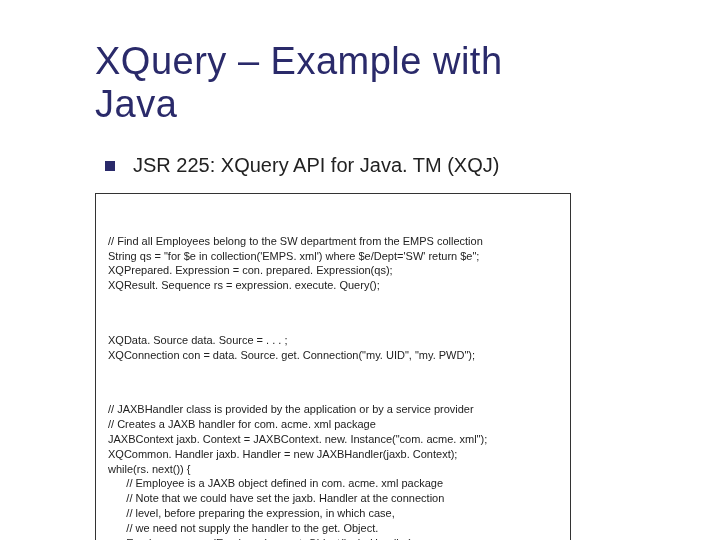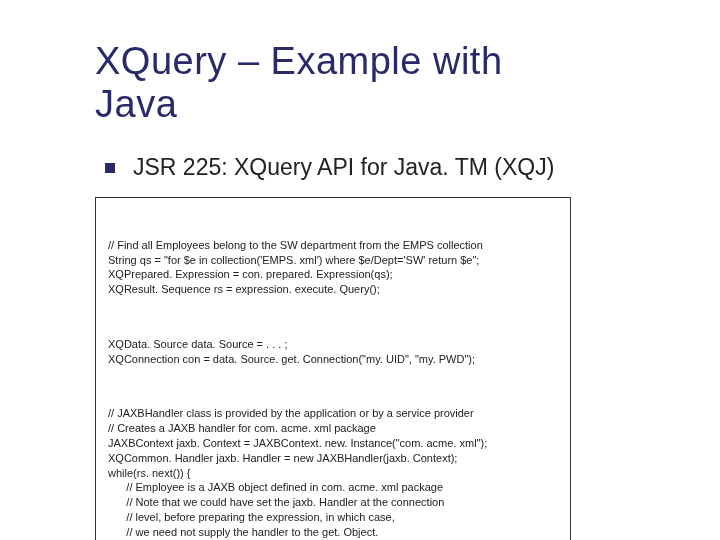--- a/index.html
+++ b/index.html
@@ -31,21 +31,21 @@
     margin-left: 10px;
   }
   .bullet {
     width: 10px;
     height: 10px;
     background: #2a2a6a;
     margin-right: 18px;
     flex-shrink: 0;
   }
   .subtitle {
-    font-size: 23px;
+    font-size: 20px;
     color: #222;
     font-weight: 400;
   }
   .code-box {
     border: 1.5px solid #333;
     margin-left: 0px;
     margin-right: 10px;
     padding: 10px 12px;
     font-size: 11px;
     line-height: 1.35;

